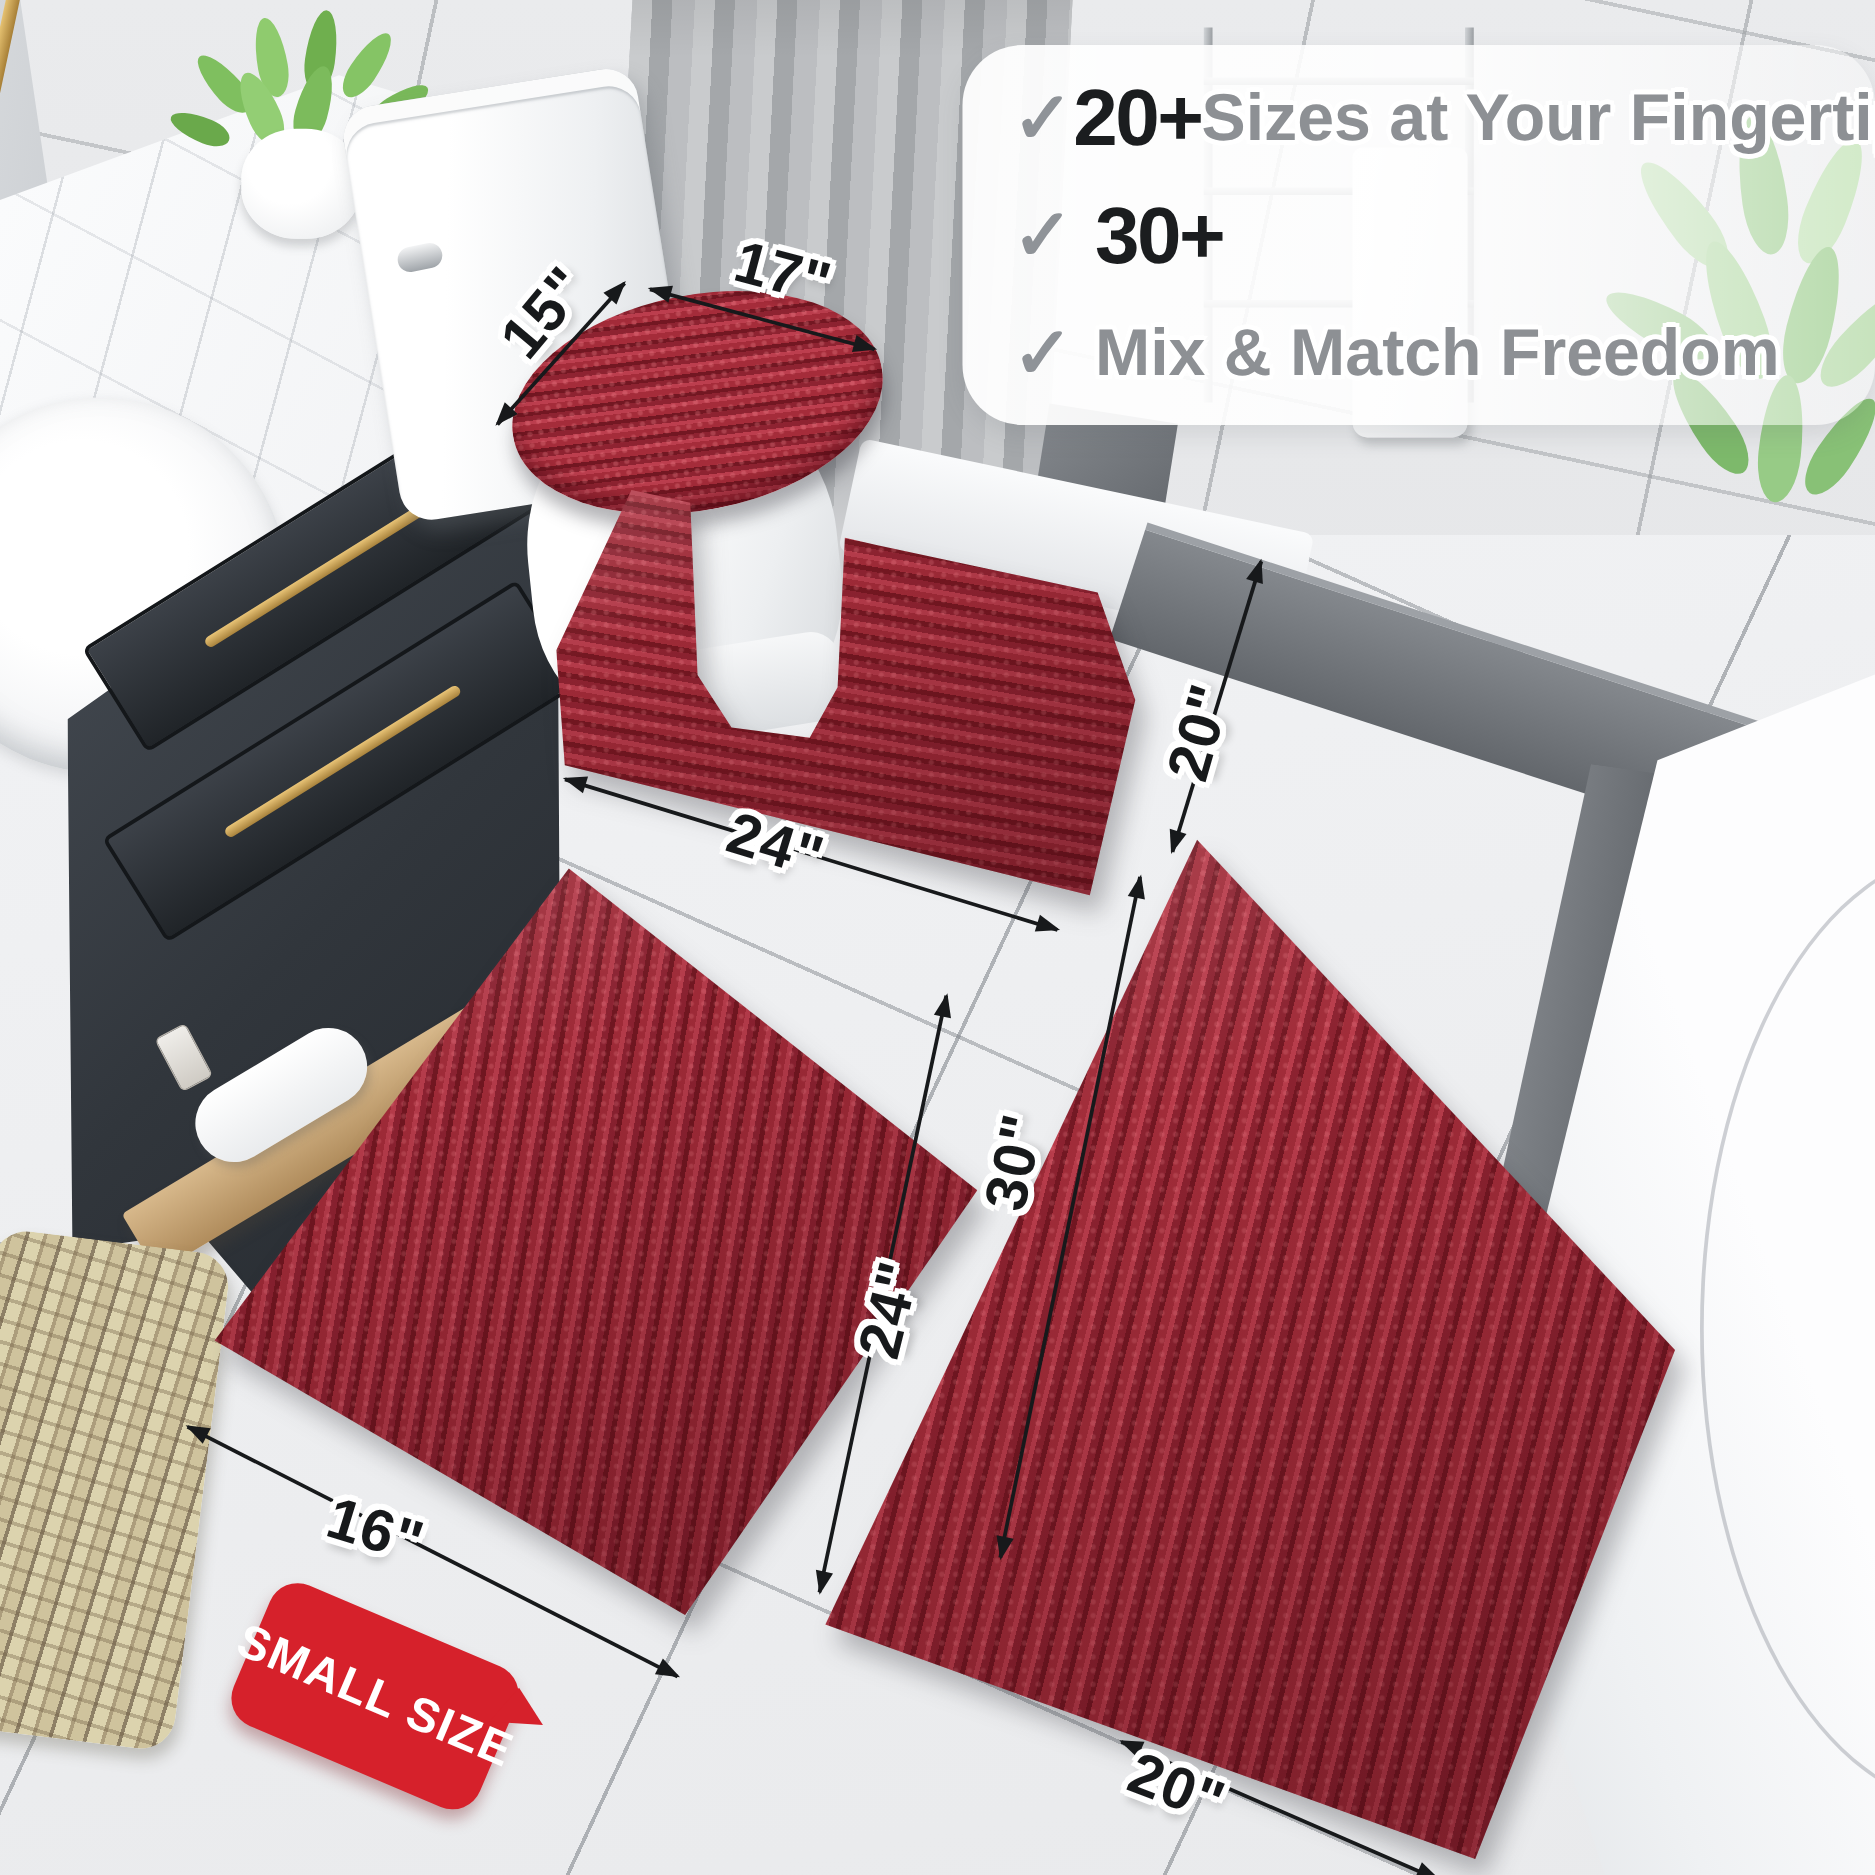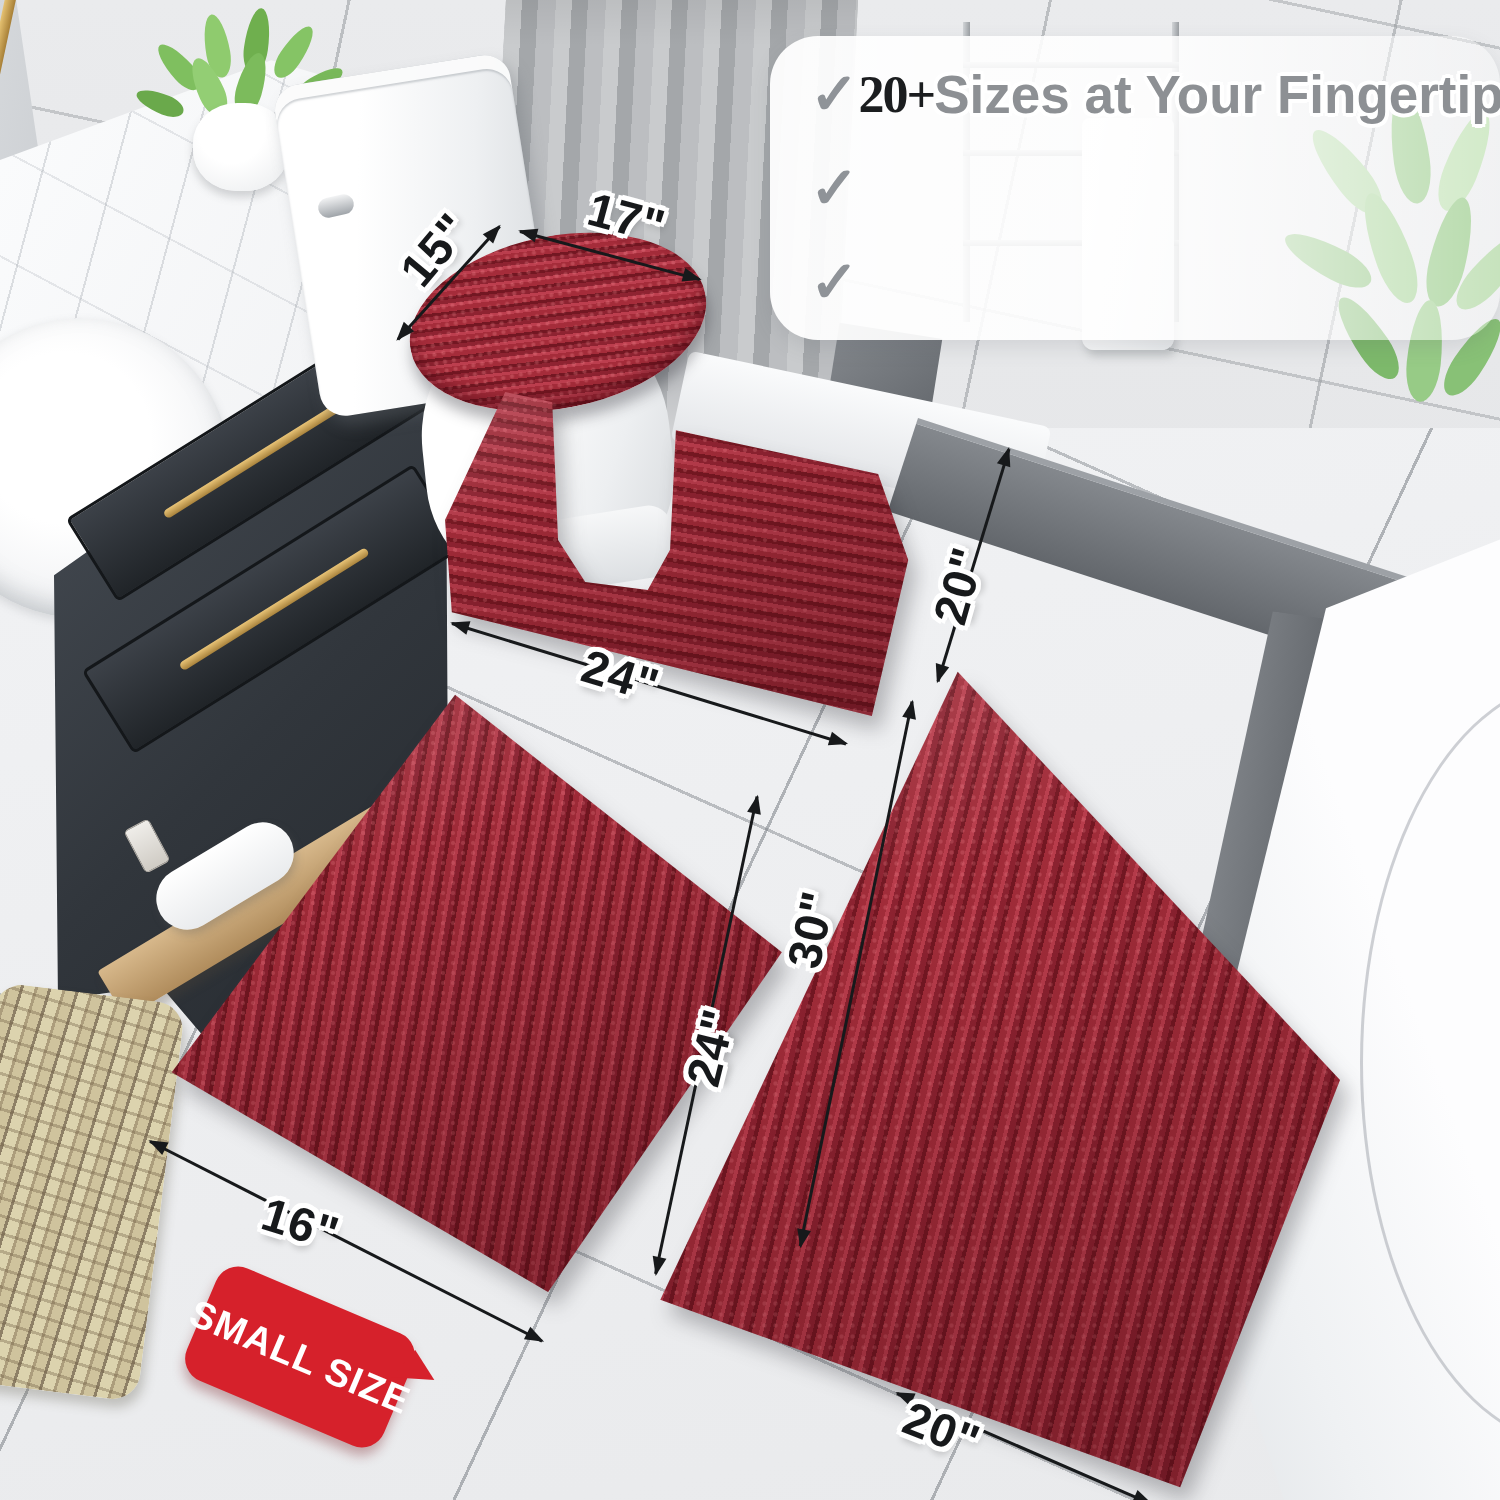--- a/index.html
+++ b/index.html
@@ -142,21 +142,21 @@
     transform:rotate(18deg);}
   .badge-label{color:#fff;font-size:38px;font-weight:800;letter-spacing:1px;white-space:nowrap;}
 
   .callout{position:absolute;left:770px;top:36px;width:730px;height:304px;border-radius:48px;
     background:linear-gradient(to right, rgba(255,255,255,.95) 0%, rgba(255,255,255,.86) 55%, rgba(255,255,255,.38) 100%);
     box-shadow:0 8px 20px rgba(90,95,100,.15);
     display:flex;flex-direction:column;justify-content:center;gap:8px;padding-left:40px;box-sizing:border-box;}
   .callout-row{display:flex;align-items:center;height:86px;}
   .check{width:66px;font-size:58px;font-weight:900;color:#8F9398;
     text-shadow:0 0 2px rgba(255,255,255,.9);}
-  .num{width:168px;font-size:52px;font-weight:800;color:#1B1D1F;letter-spacing:-2px;font-family:Liberation Serif, serif;}
+  .num{width:168px;font-size:64px;font-weight:800;color:#1B1D1F;letter-spacing:-2px;}
   .feat{font-size:53px;font-weight:700;color:#8D9094;white-space:nowrap;
     text-shadow:-3px -3px 0 #fff,3px -3px 0 #fff,-3px 3px 0 #fff,3px 3px 0 #fff,
       -4px 0 0 #fff,4px 0 0 #fff,0 -4px 0 #fff,0 4px 0 #fff;}
 </style>
 </head>
 <body>
 
 <div class="scene">
 
   <div class="wall"></div>
@@ -271,19 +271,21 @@
   </div>
 
   <div class="callout">
     <div class="callout-row">
       <span class="check">✓</span>
       <span class="num">20+</span>
       <span class="feat">Sizes at Your Fingertips</span>
     </div>
     <div class="callout-row">
       <span class="check">✓</span>
+      <span class="num">30+</span>
     </div>
     <div class="callout-row">
       <span class="check">✓</span>
+      <span class="feat">Mix &amp; Match Freedom</span>
     </div>
   </div>
 
 </div>
 
 </body></html>

